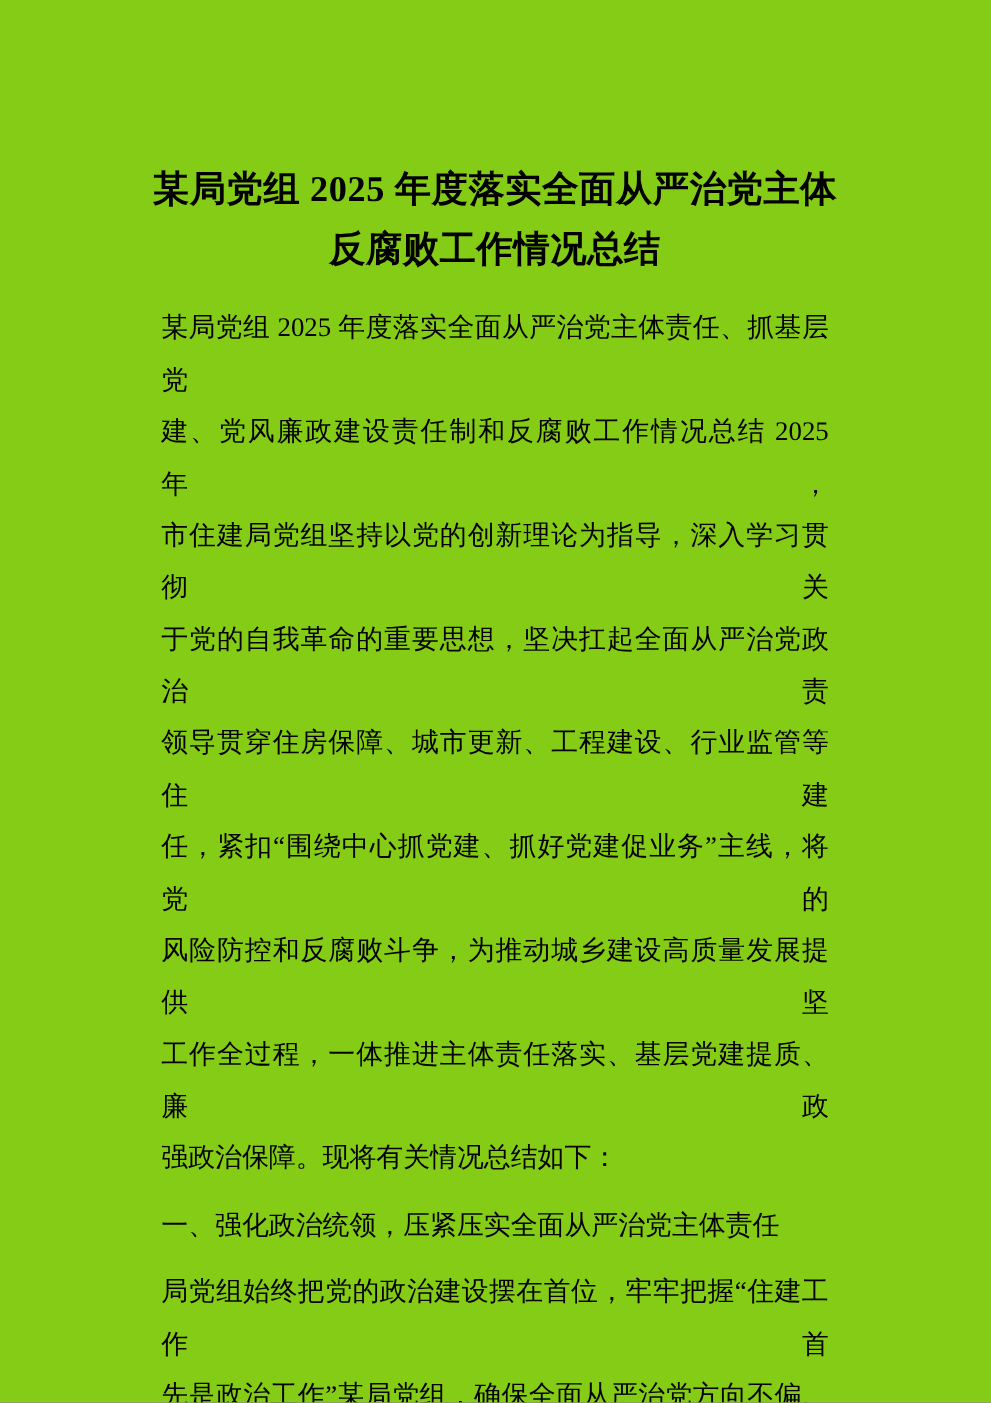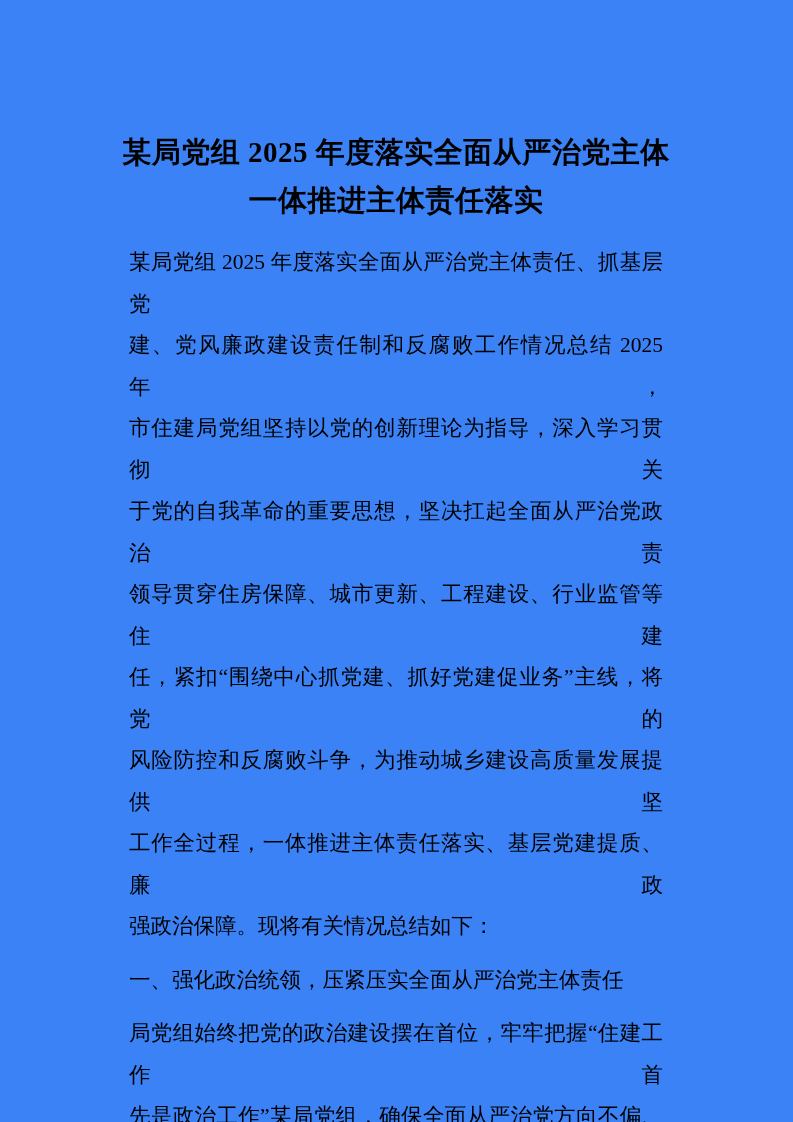--- a/index.html
+++ b/index.html
@@ -5,21 +5,21 @@
   * { margin: 0; padding: 0; box-sizing: border-box; }
   html, body {
     background: #888;
     font-family: "Liberation Serif", "DejaVu Serif", serif;
   }
   .page {
     position: relative;
     width: 793px;
     height: 1122px;
     margin: 0 auto;
-    background: #3b82f6;
+    background: #84cc16;
     color: #000000;
     overflow: hidden;
   }
   .doc {
     padding: 128px 118px 0 117px;
   }
   .title {
     font-size: 29px;
     font-weight: bold;
     line-height: 48px;
@@ -48,21 +48,21 @@
   }
 </style>
 </head>
 <body>
 
 <div class="page">
   <div class="doc">
 
     <h1 class="title">
       <div class="title-line">某局党组 2025 年度落实全面从严治党主体</div>
-      <div class="title-line">一体推进主体责任落实</div>
+      <div class="title-line">反腐败工作情况总结</div>
     </h1>
 
     <div class="body">
 
       <div class="para">
         <div class="line">某局党组 2025 年度落实全面从严治党主体责任、抓基层党</div>
         <div class="line">建、党风廉政建设责任制和反腐败工作情况总结 2025 年，</div>
         <div class="line">市住建局党组坚持以党的创新理论为指导，深入学习贯彻关</div>
         <div class="line">于党的自我革命的重要思想，坚决扛起全面从严治党政治责</div>
         <div class="line">领导贯穿住房保障、城市更新、工程建设、行业监管等住建</div>

